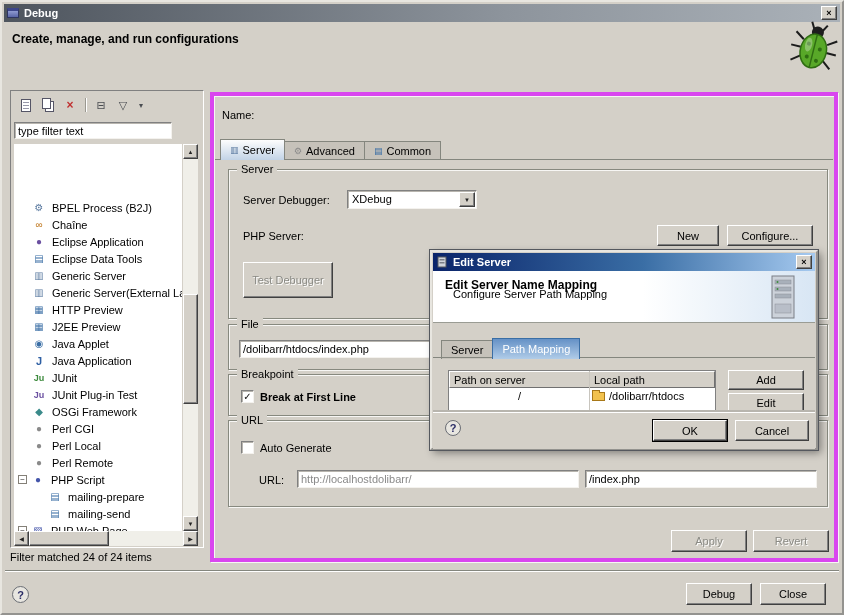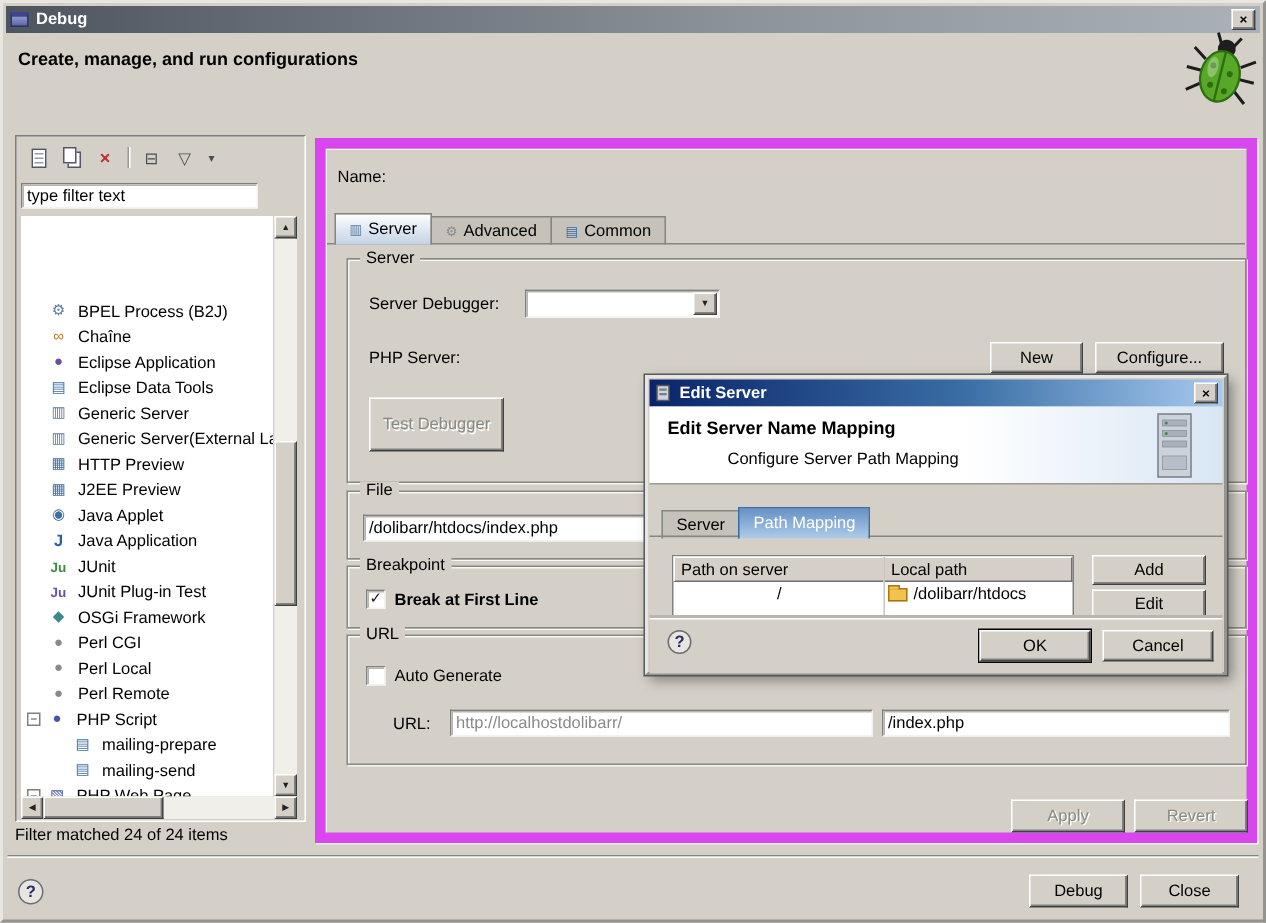--- a/index.html
+++ b/index.html
@@ -83,21 +83,21 @@
   .hscroll { left:3px; top:440px; width:184px; height:15px; }
   .sbtn { position:absolute; background:#d4d0c8; border:1px solid; border-color:#fff #404040 #404040 #fff;
           box-shadow:inset -1px -1px 0 #808080; display:flex; align-items:center; justify-content:center;
           font-size:6px; color:#222; }
   .thumb { position:absolute; background:#d4d0c8; border:1px solid; border-color:#fff #404040 #404040 #fff;
            box-shadow:inset -1px -1px 0 #808080; }
   .status-text { position:absolute; left:8px; top:549px; font-size:11px; }
 
   
   .right-panel { position:absolute; left:208px; top:90px; width:628px; height:470px;
-                 border:7px solid #d946ef; box-shadow:inset 1px 1px 0 rgba(255,255,255,.8), 1px 1px 0 rgba(255,255,255,.8); }
+                 border:4px solid #d946ef; box-shadow:inset 1px 1px 0 rgba(255,255,255,.8), 1px 1px 0 rgba(255,255,255,.8); }
   .tabs { position:absolute; display:flex; align-items:flex-end; }
   .main-tabs { left:6px; top:43px; }
   .tab { height:19px; display:flex; align-items:center; gap:4px; padding:0 9px;
          background:#c6c2ba; border:1px solid #84867e; border-bottom:none; font-size:11px; }
   .tab + .tab { margin-left:-1px; }
   .tab.sel { height:21px; background:linear-gradient(#fdfdfd,#c2d3e6); z-index:3; }
   .tab .tico { font-size:9px; }
   .tabline { position:absolute; left:1px; right:1px; top:63px; height:1px; background:#84867e; }
 
   .tbl-wrap { position:absolute; background:#fff; border:1px solid #808080; }
@@ -111,21 +111,21 @@
 
   
   .dialog { position:absolute; left:428px; top:248px; width:388px; height:200px; background:#d4d0c8;
             border:2px outset #e8e6e0; outline:1px solid #55585e; box-shadow:3px 3px 8px rgba(0,0,0,.4); z-index:10; }
   .dlg-title { position:absolute; left:1px; right:1px; top:1px; height:18px;
                background:linear-gradient(90deg,#0a246a,#3a6ea5 55%,#a6caf0);
                display:flex; align-items:center; padding:0 3px; }
   .dlg-header { position:absolute; left:1px; right:1px; top:19px; height:52px;
                 background:linear-gradient(90deg,#ffffff 55%,#d8e6f4); border-bottom:1px solid #9a9c94; }
   .dlg-heading { position:absolute; left:12px; top:7px; font-size:12px; font-weight:bold; }
-  .dlg-subheading { position:absolute; left:20px; top:29px; font-size:11px;margin-left:32px; }
+  .dlg-subheading { position:absolute; left:20px; top:17px; font-size:11px; }
   .dlg-server-art { position:absolute; right:16px; top:3px; }
   .dlg-tabs { left:9px; top:86px; }
   .dlg-tab-sel { background:linear-gradient(#6591c6,#b0cce8) !important; color:#fff; border-color:#3a6ea5 !important; }
   .dlg-tabline { position:absolute; left:1px; right:1px; top:105px; height:1px; background:#84867e; }
   .dlg-bottom { position:absolute; left:1px; right:1px; top:160px; height:37px; background:#d4d0c8; z-index:5;
                 border-top:1px solid #fff; box-shadow:0 -2px 0 #b8b5ae; }
 </style>
 </head>
 <body>
 
@@ -304,20 +304,21 @@
           <span class="tico ic-blue">▤</span>
           <span>Common</span>
         </div>
     </div>
     <div class="tabline"></div>
 
     <div class="groupbox" style="left:14px;top:73px;width:600px;height:150px">
       <span class="legend">Server</span>
       <span class="lbl" style="left:14px;top:24px">Server Debugger:</span>
       <div class="combo sunken" style="left:118px;top:20px;width:130px">
+        <span class="ctxt">XDebug</span>
         <span class="cbtn">
             <span>▼</span>
           </span>
       </div>
       <span class="lbl" style="left:14px;top:60px">PHP Server:</span>
       <div class="btn" style="position:absolute;left:428px;top:55px;width:62px;height:21px">
           <span>New</span>
         </div>
       <div class="btn" style="position:absolute;left:498px;top:55px;width:86px;height:21px">
           <span>Configure...</span>

